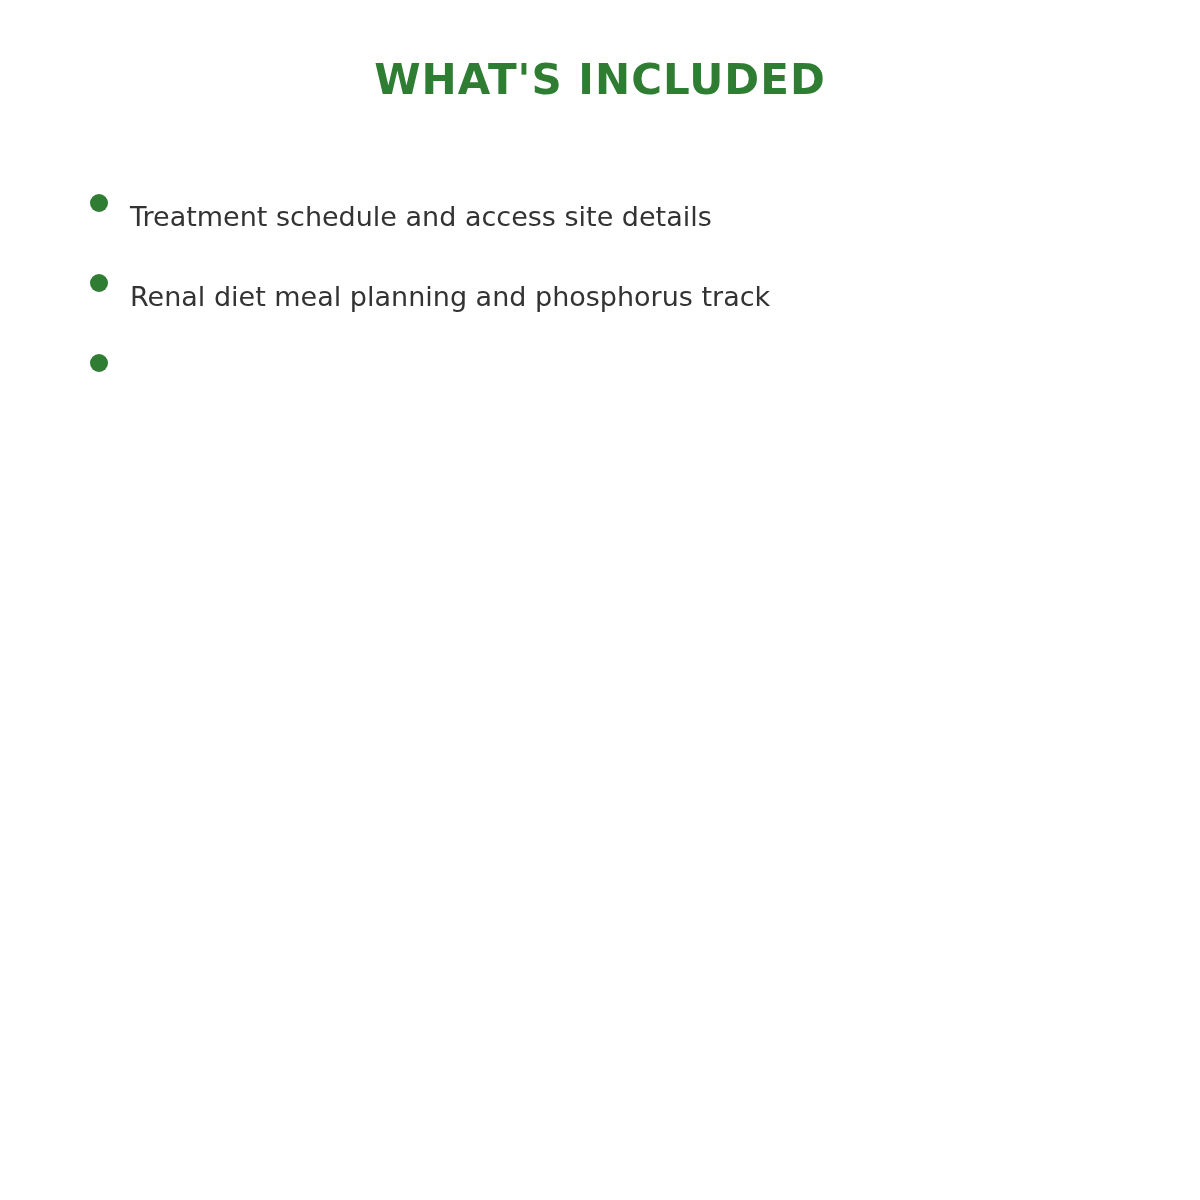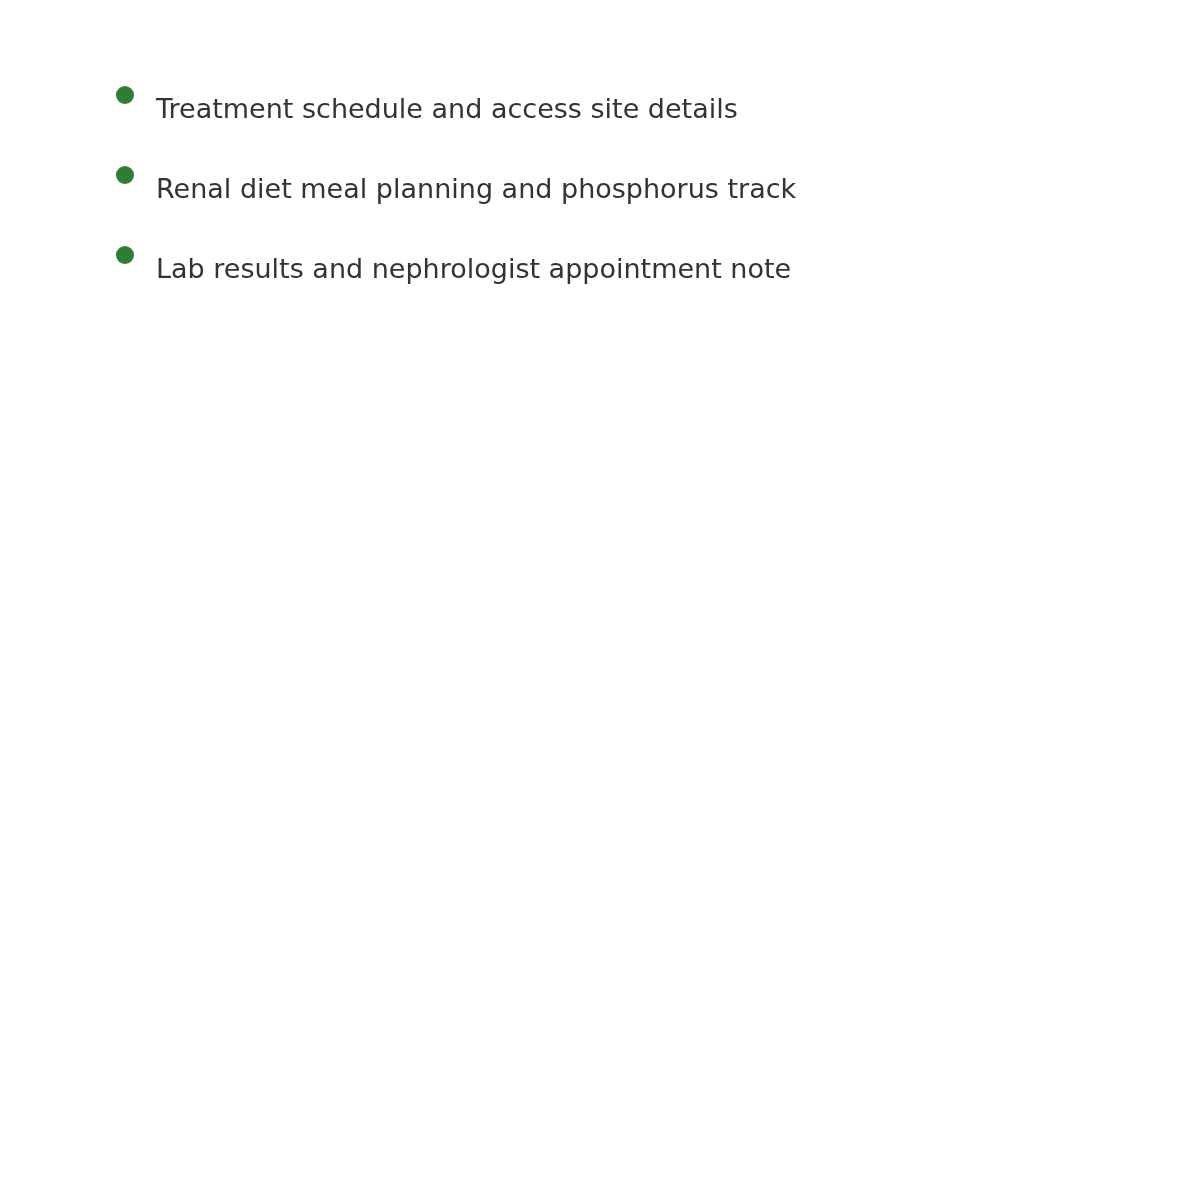--- a/index.html
+++ b/index.html
@@ -26,21 +26,20 @@
     font-size: 42px;
     line-height: 56px;
     font-weight: bold;
     letter-spacing: 1px;
     color: var(--accent-green);
   }
   .included-list {
     list-style: none;
     margin-top: 91px;       
     padding-left: 90px;
-    margin-left: 26px;
   }
   .list-item {
     display: flex;
     align-items: center;
     height: 36px;
     margin-bottom: 44px;    
   }
   .bullet {
     flex: 0 0 auto;
     width: 18px;
@@ -54,28 +53,28 @@
     font-size: 27px;
     line-height: 36px;
     color: var(--body-text);
     white-space: nowrap;
   }
 </style>
 </head>
 <body>
 
 <main class="page">
+  <h1 class="page-title">WHAT'S INCLUDED</h1>
 
   <ul class="included-list" id="included-list">
       <li class="list-item">
         <span class="bullet"></span>
         <span class="item-label">Treatment schedule and access site details</span>
       </li>
       <li class="list-item">
         <span class="bullet"></span>
         <span class="item-label">Renal diet meal planning and phosphorus track</span>
       </li>
       <li class="list-item">
         <span class="bullet"></span>
-        <span class="item-label">Lab results and nephrologist appointment note</span>
       </li>
     </ul>
 </main>
 
 </body></html>

